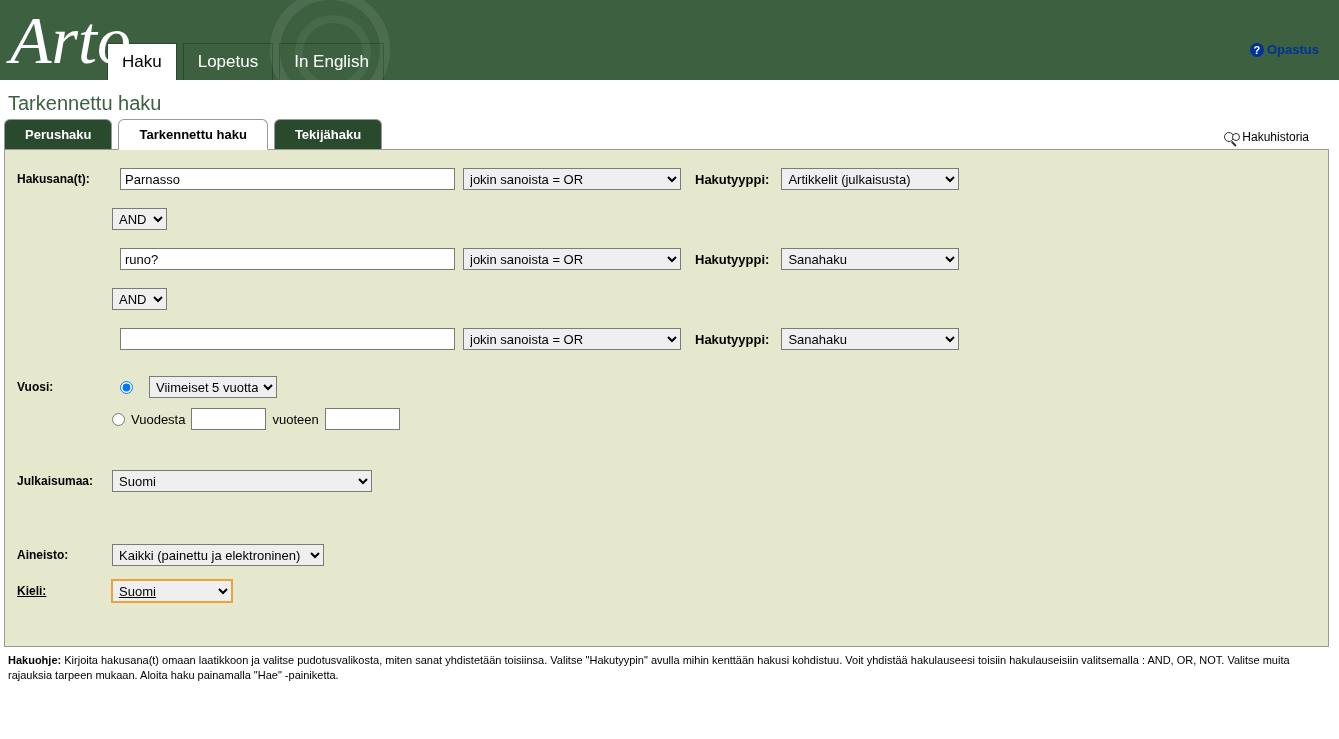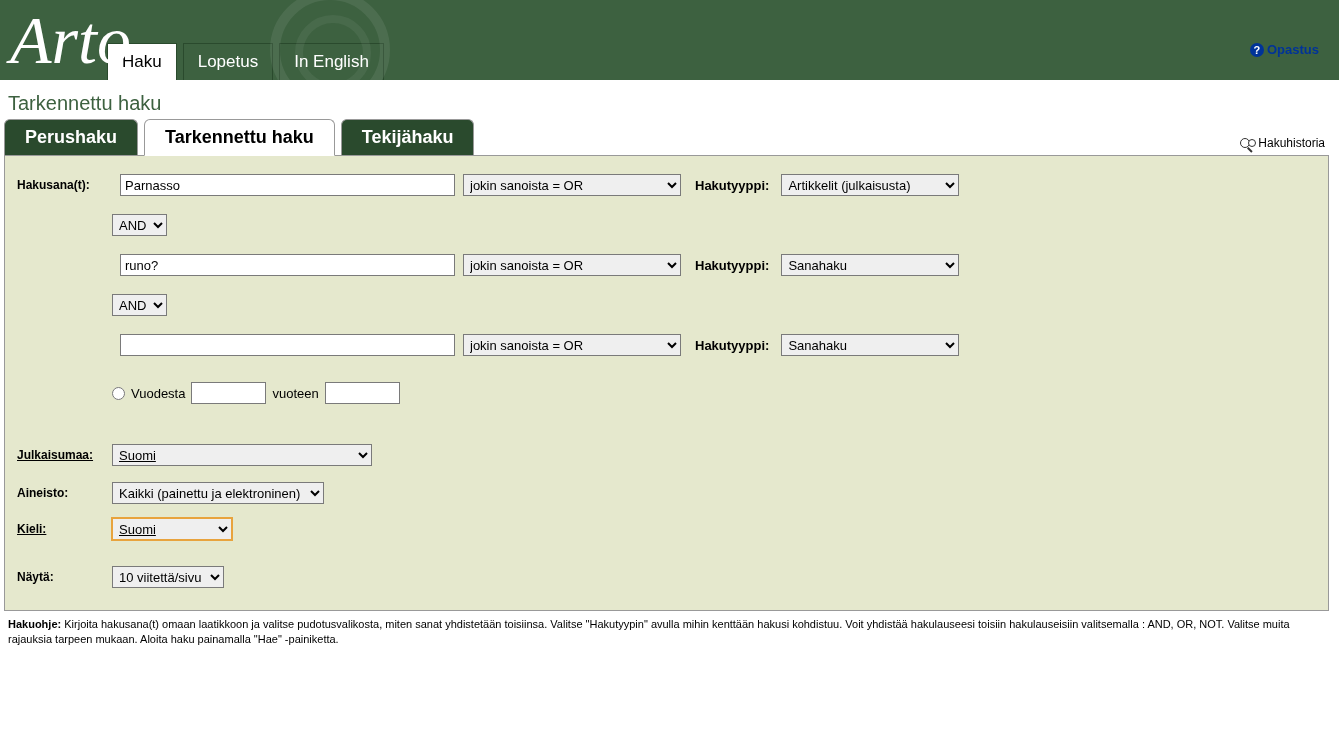--- a/index.html
+++ b/index.html
@@ -16,24 +16,24 @@
 
 .help-link { position: absolute; right: 20px; top: 42px; color: #003399; font-size: 13px; font-weight: bold; display: flex; align-items: center; gap: 3px; cursor:pointer; }
 .help-icon { display:inline-flex; width:14px; height:14px; border-radius:50%; background:#003399; color:#fff; align-items:center; justify-content:center; font-size:11px; font-weight:bold; font-style:normal; }
 
 .page-title { color: #3d6140; font-size: 20px; font-weight: normal; margin: 12px 0 4px 4px; }
 .db-info { font-size: 12px; margin: 0 0 14px 4px; }
 
 .content { padding: 0 4px; position:relative; }
 
 .subtab-row { display:flex; align-items:flex-end; gap:6px; position:relative; }
-.subtab { padding: 7px 20px; color:#fff; background:#2a4a2d; border-top-left-radius:6px; border-top-right-radius:6px; font-size:18px; font-weight:bold; cursor:pointer; border:1px solid #999; border-bottom:none; }
+.subtab { padding: 7px 20px; color:#fff; background:#2a4a2d; border-top-left-radius:6px; border-top-right-radius:6px; font-size:13px; font-weight:bold; cursor:pointer; border:1px solid #999; border-bottom:none; }
 .subtab.active { background:#fff; color:#000; border:1px solid #999; border-bottom:1px solid #fff; position:relative; z-index:2; margin-bottom:-1px; }
 
-.history-link { position:absolute; right:10px; bottom:5px; font-size:12px; cursor:pointer; display:flex; align-items:center; gap:2px;}
+.history-link { position:absolute; right:26px; bottom:5px; font-size:12px; cursor:pointer; display:flex; align-items:center; gap:2px;}
 .mag-icon { display:inline-block; width:10px; height:10px; border:1.5px solid #333; border-radius:50%; position:relative; }
 .mag-icon::after { content:''; position:absolute; width:6px; height:1.5px; background:#333; bottom:-3px; right:-4px; transform:rotate(45deg); }
 .clock-icon { display:inline-block; width:8px; height:8px; border:1px solid #333; border-radius:50%; margin-left:-4px; position:relative; background:#fff;}
 
 .form-panel { background:#e5e8cd; border:1px solid #999; padding:18px 12px; width:1325px; position:relative; }
 
 .form-row { display:flex; align-items:center; margin-bottom:20px; }
 .form-label { width:95px; font-weight:bold; font-size:12px; }
 .text-input { border:1px solid #7a7a7a; background:#fff; height:22px; padding:2px 4px; font-size:13px; }
 .text-input.w330 { width:335px; }
@@ -110,46 +110,47 @@
     </div>
 
     <div class="sr" style="margin-bottom:26px;">
       <span class="form-label"></span>
       <input class="text-input w330" value="" style="">
       <select class="select" style="width:218px;"><option>jokin sanoista = OR</option></select>
       <span class="gap-label">Hakutyyppi:</span>
       <select class="select" style="width:178px;"><option>Sanahaku</option></select>
     </div>
 
+    <div class="sr" style="margin-bottom:10px;">
+      <span class="form-label">Vuosi:</span>
+      <input type="radio" name="yr" checked="" style="margin-right: 8px;">
+      <select class="select" style="width:128px;"><option>Viimeiset 5 vuotta</option></select>
+    </div>
     <div class="radio-line year-indent" style="margin-bottom:40px;">
       <input type="radio" name="yr" style="">
       <span>Vuodesta</span>
       <input class="small-input" value="" style="">
       <span>vuoteen</span>
       <input class="small-input" value="" style="">
     </div>
 
-    <div class="form-row" style="margin-bottom:16px;text-decoration:underline;">
+    <div class="form-row" style="margin-bottom:52px;">
       <span class="form-label">Julkaisumaa:</span>
       <select class="select" style="width:260px;"><option>Suomi</option></select>
     </div>
 
     <div class="form-row" style="margin-bottom:14px;">
       <span class="form-label">Aineisto:</span>
       <select class="select" style="width:212px;"><option>Kaikki (painettu ja elektroninen)</option></select>
     </div>
 
     <div class="form-row" style="margin-bottom:26px;text-decoration:underline;">
       <span class="form-label">Kieli:</span>
       <select class="select focused" style="width:120px;"><option>Suomi</option></select>
     </div>
 
-    <div class="form-row" style="margin-bottom:4px;">
-      <span class="form-label">Näytä:</span>
-      <select class="select" style="width:112px;"><option>10 viitettä/sivu</option></select>
-    </div>
 
   </div>
 
   <div class="hint">
     <b>Hakuohje:</b><span> Kirjoita hakusana(t) omaan laatikkoon ja valitse pudotusvalikosta, miten sanat yhdistetään toisiinsa. Valitse "Hakutyypin" avulla mihin kenttään hakusi kohdistuu. Voit yhdistää hakulauseesi toisiin hakulauseisiin valitsemalla : AND, OR, NOT. Valitse muita rajauksia tarpeen mukaan. Aloita haku painamalla "Hae" -painiketta.</span>
   </div>
 </div>
 
 </body></html>

